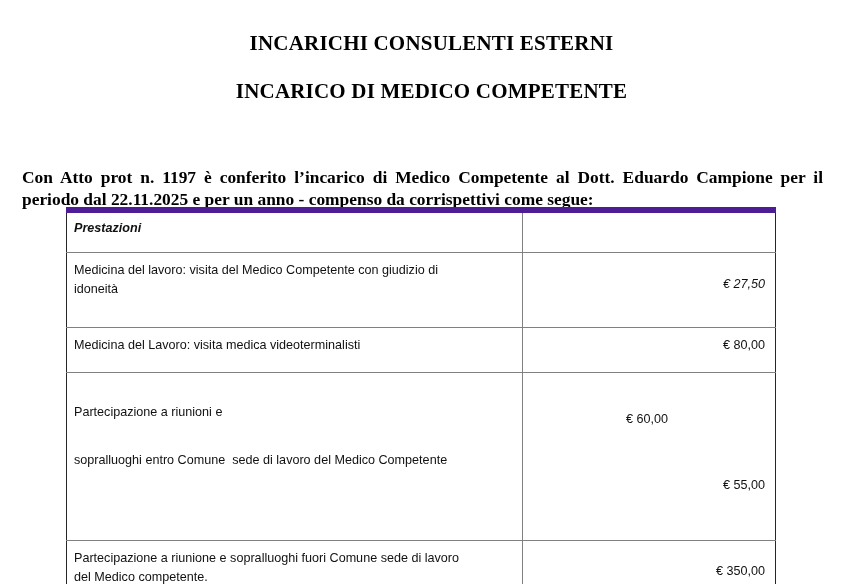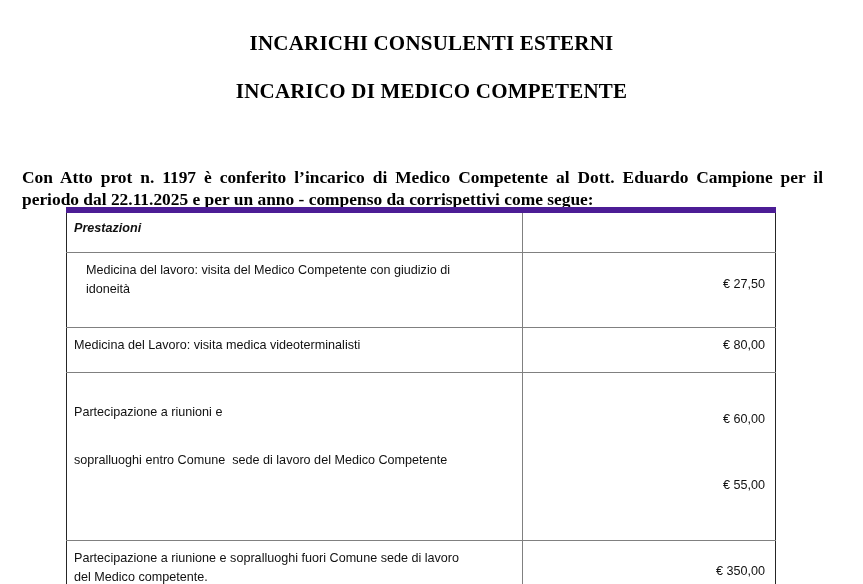--- a/index.html
+++ b/index.html
@@ -96,31 +96,31 @@
   .hdr-label {
     font-weight: bold;
     font-style: italic;
     font-size: 12.6px;
   }
 
   
   .row-header .cell-desc  { padding-top: 6px; height: 25px; }
   .row-header .cell-price { height: 25px; }
 
-  .row-1 .cell-desc  { height: 45px; padding-top: 8px; margin-left: 12px; }
-  .row-1 .cell-price { height: 45px; padding-top: 22px; }
+  .row-1 .cell-desc  { height: 45px; padding-top: 8px; }
+  .row-1 .cell-price { height: 45px; padding-top: 22px; font-style: italic; }
 
   .row-2 .cell-desc  { height: 29px; padding-top: 8px; }
   .row-2 .cell-price { height: 29px; padding-top: 8px; }
 
   .row-3 .cell-desc  { height: 123px; padding-top: 30px; }
   .row-3 .cell-price { height: 123px; padding-top: 0; }
   .row-3 .desc-line-a { margin: 0 0 29px 0; }
   .row-3 .desc-line-b { margin: 0; }
-  .row-3 .price-a { margin: 37px 0 0 0; }
+  .row-3 .price-a { margin: 37px 0 0 0; text-align: center; }
   .row-3 .price-b { margin: 47px 0 15px 0; }
 
   .row-4 .cell-desc  { height: 45px; padding-top: 8px; }
   .row-4 .cell-price { height: 45px; padding-top: 21px; }
 
   .desc-line { margin: 0; white-space: pre-wrap; }
 </style>
 </head>
 <body>
 

